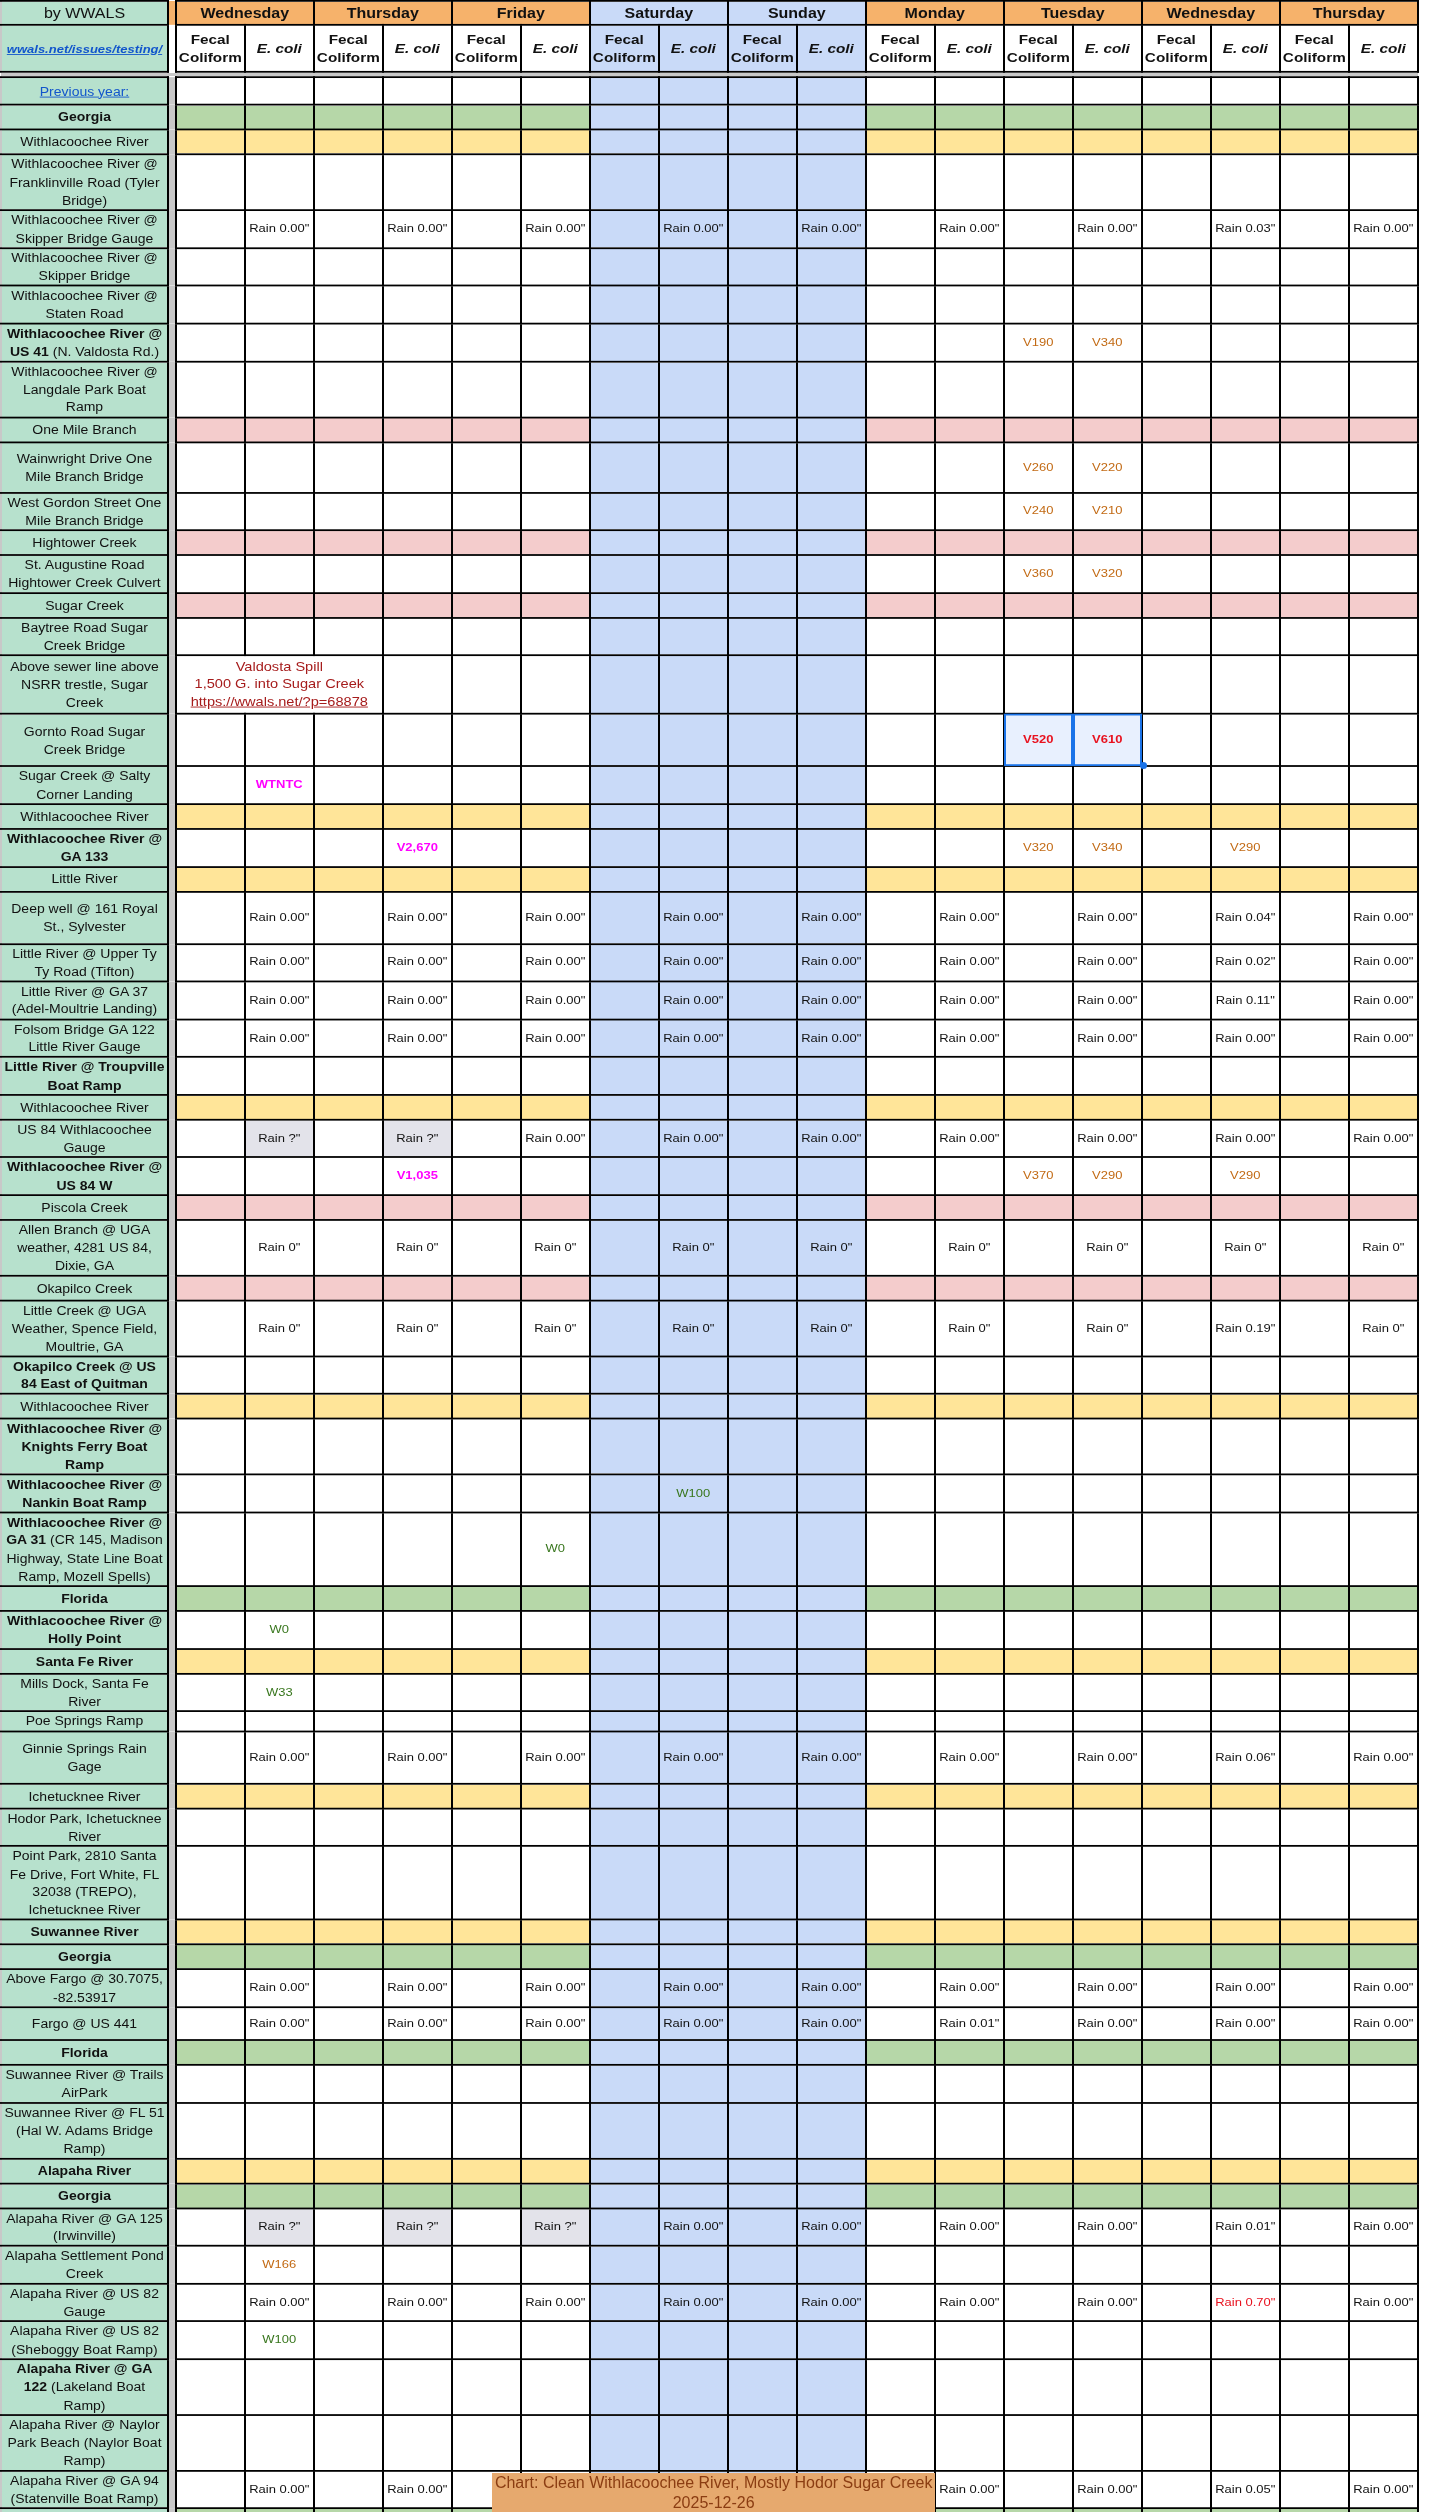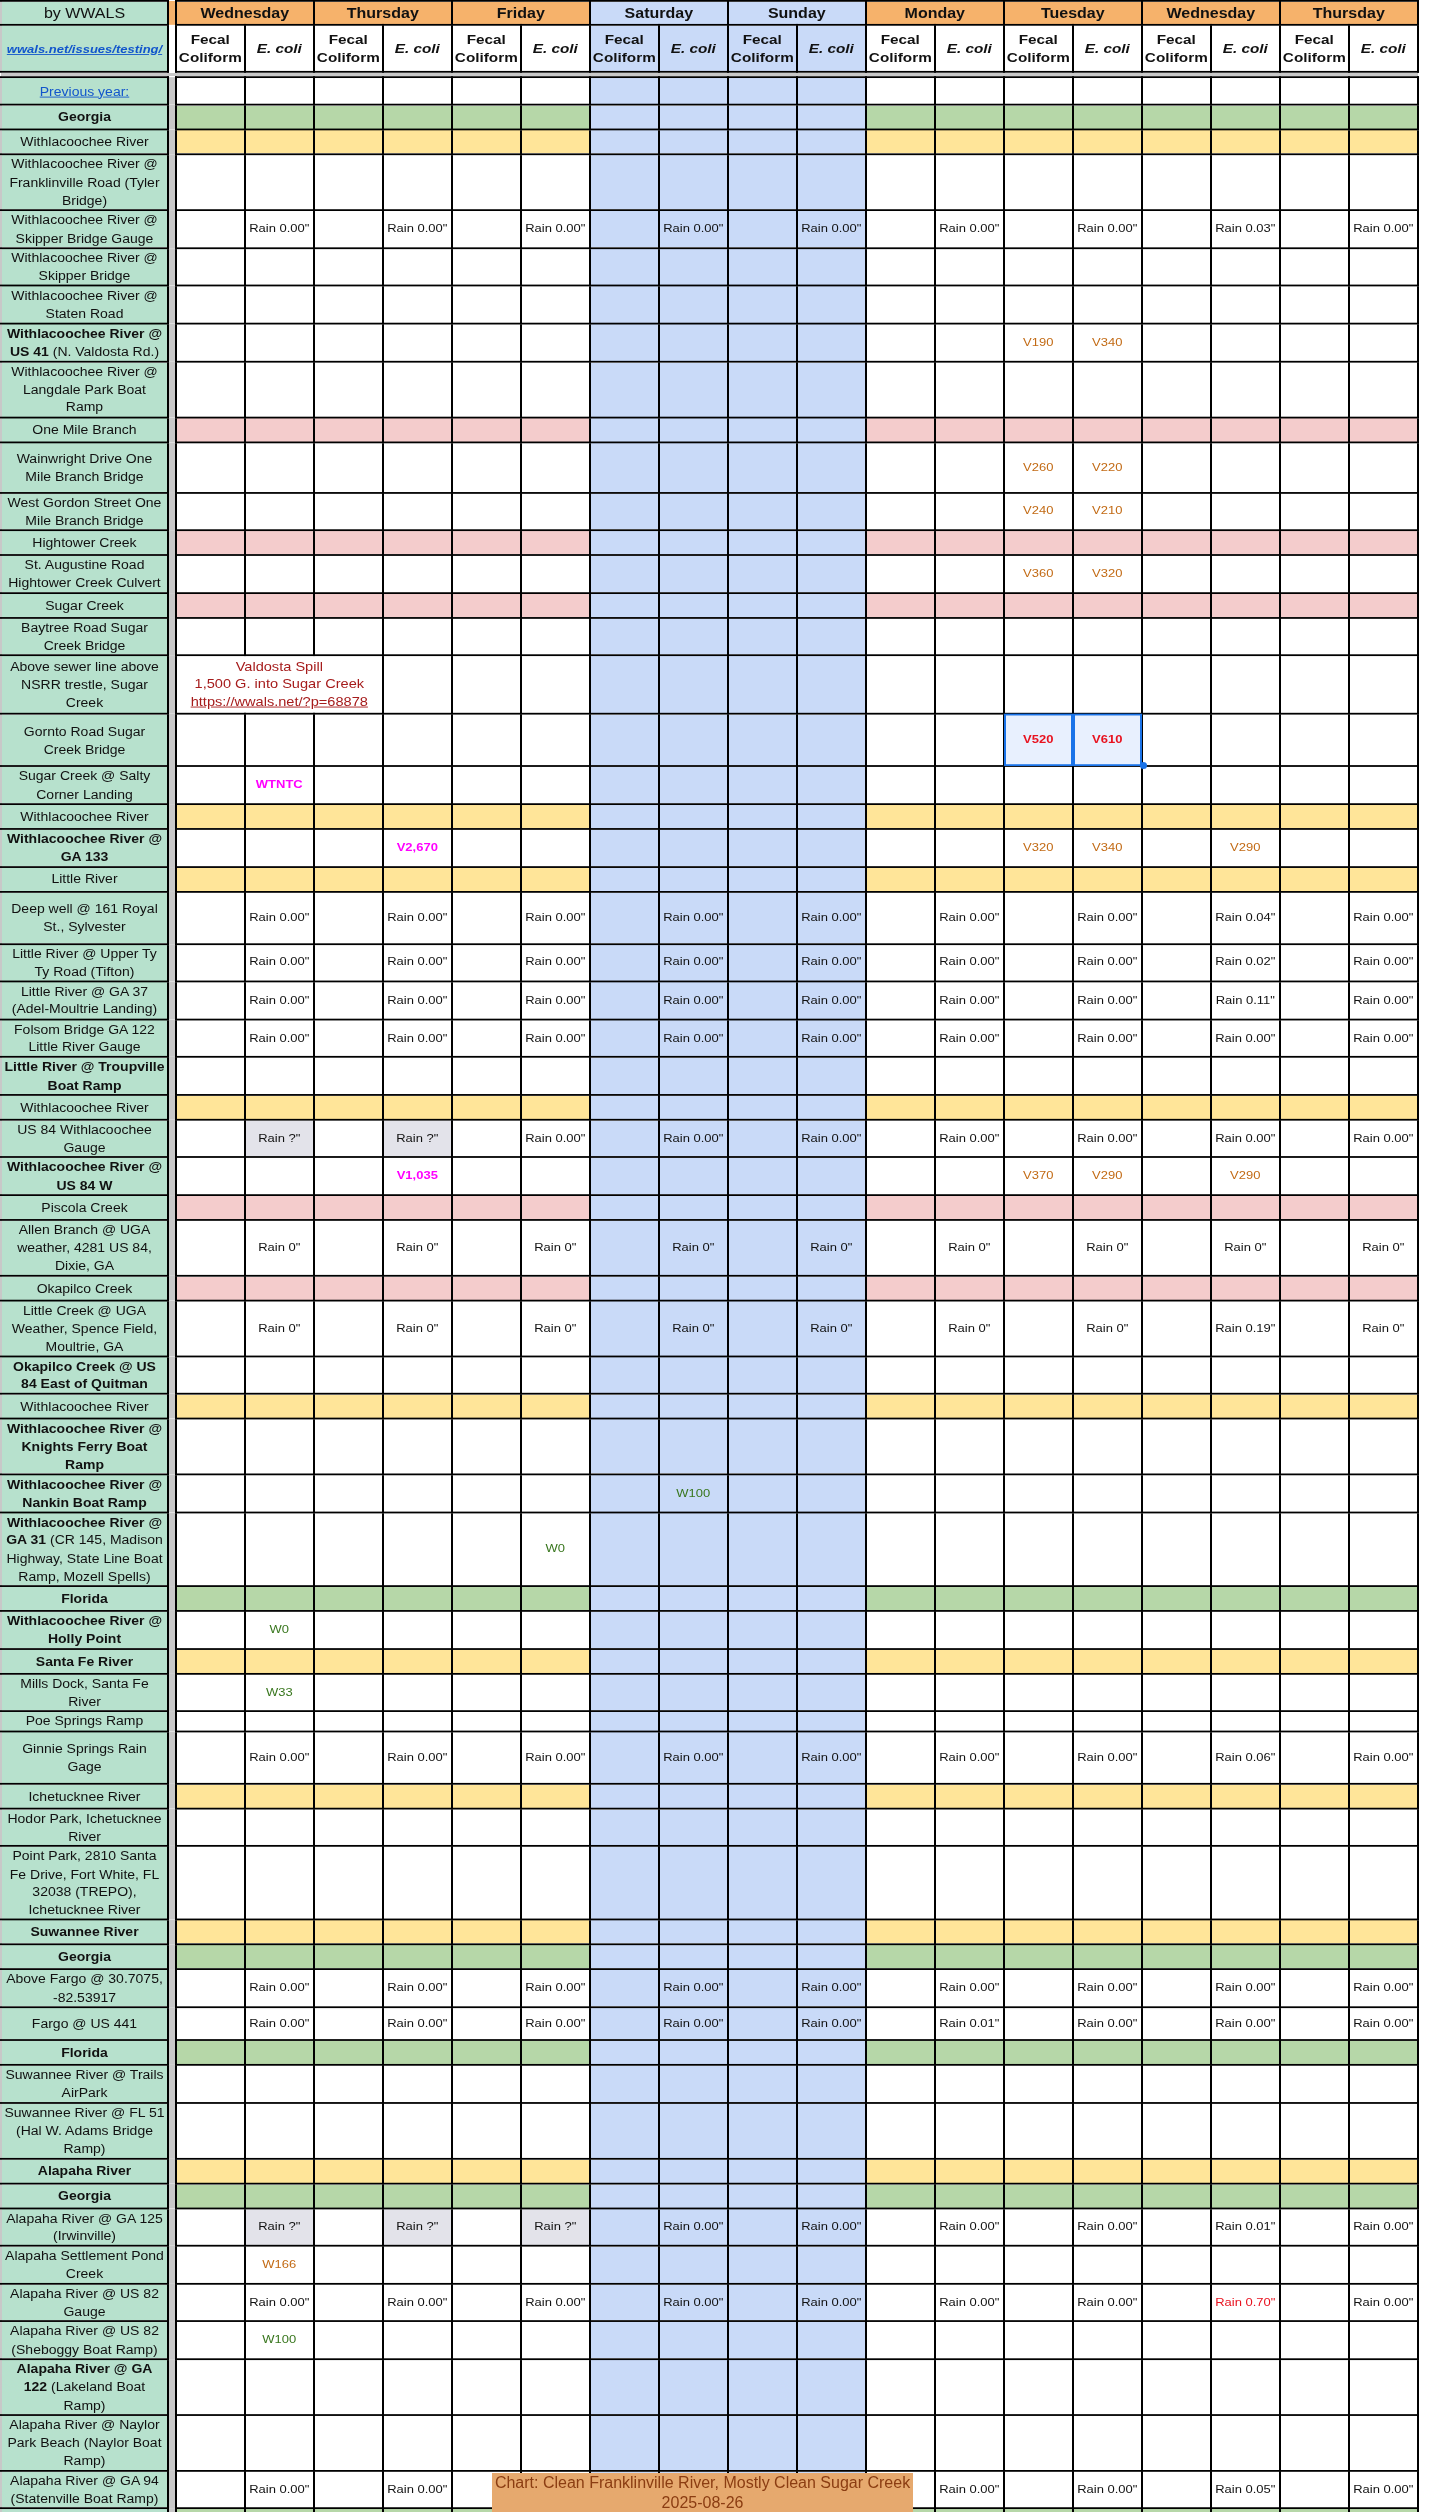--- a/index.html
+++ b/index.html
@@ -1513,16 +1513,16 @@
           <td class="d"></td>
           <td class="d"></td>
         </tr>
       </tbody>
   </table>
 </div>
 
 <div class="handle" id="fillhandle" style="left: 1140px; top: 762px;"></div>
 
 <div class="banner">
-  <span>Chart: Clean Franklinville River, Mostly Clean Sugar Creek</span>
-  <span class="l2">2025-08-26</span>
+  <span>Chart: Clean Withlacoochee River, Mostly Hodor Sugar Creek</span>
+  <span class="l2">2025-12-26</span>
 </div>
 
 
 </body></html>

